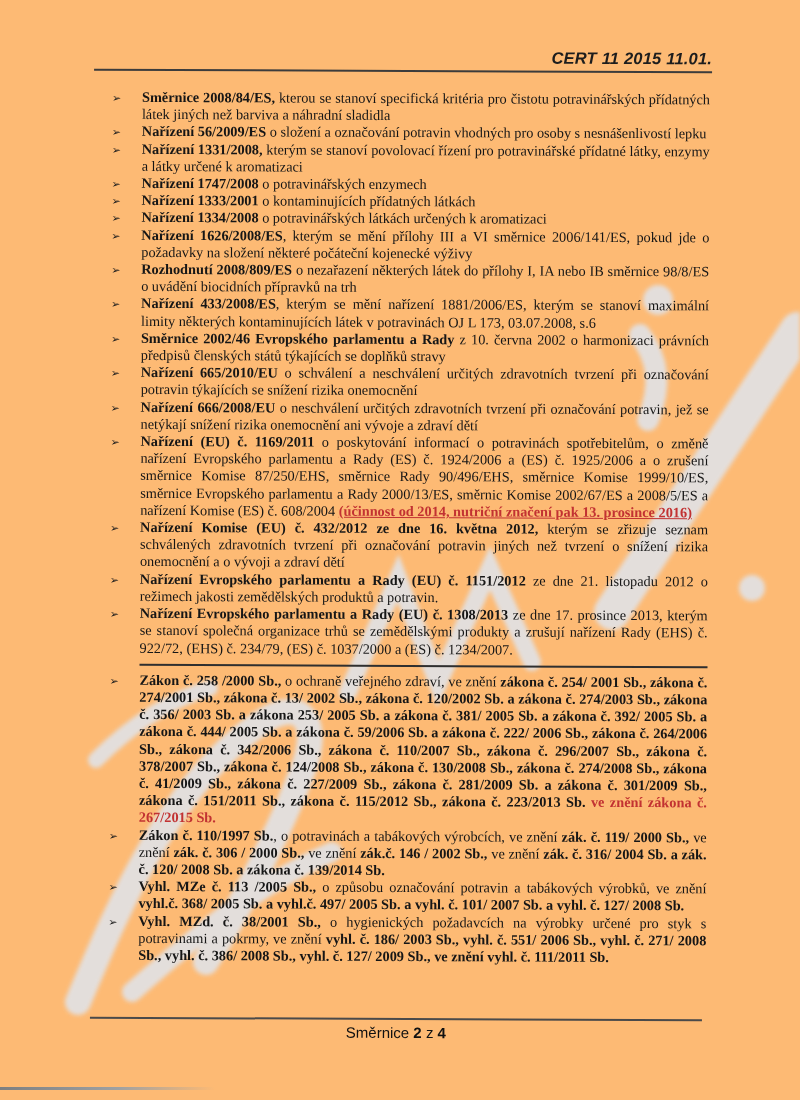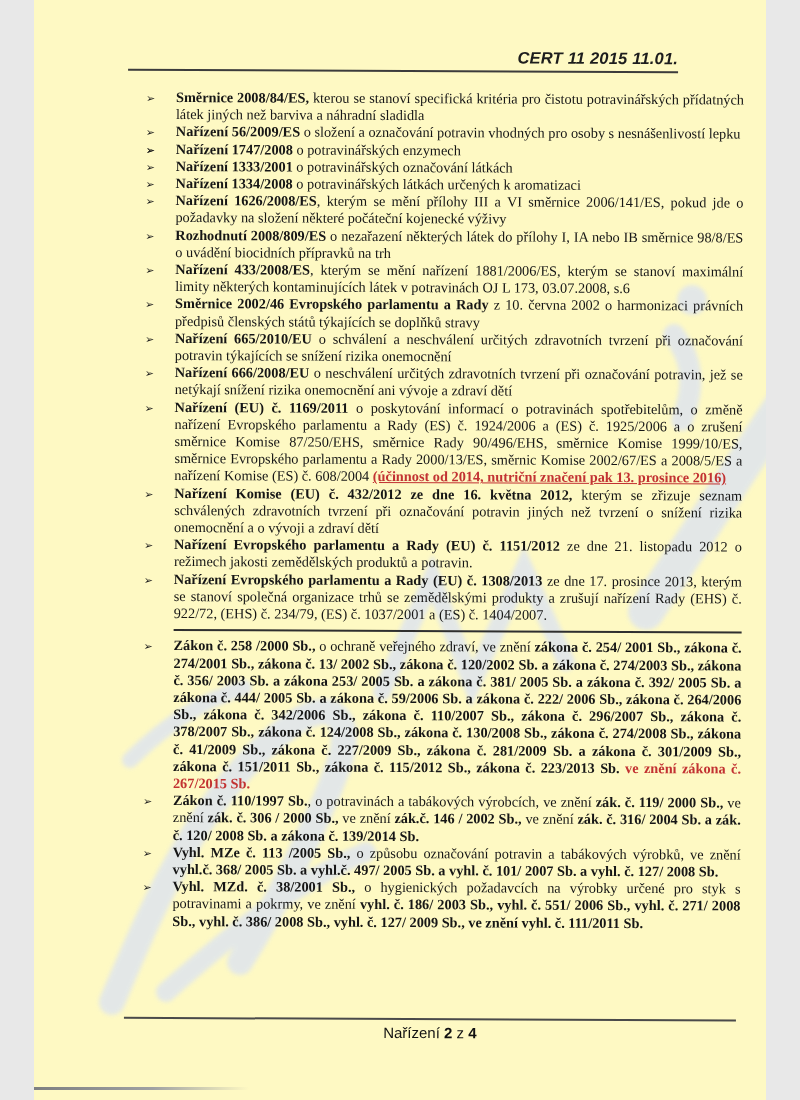--- a/index.html
+++ b/index.html
@@ -1,20 +1,20 @@
 <!DOCTYPE html>
 <html style="--red: #c23232; --ink: #161616;"><head>
 <meta charset="utf-8">
 <style>
   html,body { margin:0; padding:0; background:#e8e8e8; }
   .page {
     position:relative;
-    width:732px; height:1100px;
+    width:800px; height:1100px;
     margin:0 auto;
-    background:#fef9c3;
+    background:#fdba74;
     overflow:hidden;
     font-family:"Liberation Serif", serif;
     color:var(--ink, #161616);
   }
   .content { position:absolute; inset:0; transform:rotate(0.25deg); transform-origin:50% 50%; }
 
   
   .watermark { position:absolute; inset:0; pointer-events:none; }
   .watermark svg { filter:blur(2px); opacity:.85; }
 
@@ -98,45 +98,45 @@
 
     <header class="hdr">
       <div class="doc-code">CERT 11 2015 11.01.</div>
       <div class="hdr-rule"></div>
     </header>
 
     <main class="bodycol">
       <ul class="blist">
           <li><span class="marker">➢</span><span><span class="seg-b">Směrnice 2008/84/ES,</span><span class="seg-n"> kterou se stanoví specifická kritéria pro čistotu potravinářských přídatných látek jiných než barviva a náhradní sladidla</span></span></li>
           <li><span class="marker">➢</span><span><span class="seg-b">Nařízení 56/2009/ES</span><span class="seg-n"> o složení a označování potravin vhodných pro osoby s nesnášenlivostí lepku</span></span></li>
-          <li><span class="marker">➢</span></li>
+          <li><span class="marker">➢</span><span><span class="seg-b">Nařízení 1331/2008,</span><span class="seg-n"> kterým se stanoví povolovací řízení pro potravinářské přídatné látky, enzymy a látky určené k aromatizaci</span></span></li>
           <li><span class="marker">➢</span><span><span class="seg-b">Nařízení 1747/2008</span><span class="seg-n"> o potravinářských enzymech</span></span></li>
-          <li><span class="marker">➢</span><span><span class="seg-b">Nařízení 1333/2001</span><span class="seg-n"> o potravinářských označování látkách</span></span></li>
+          <li><span class="marker">➢</span><span><span class="seg-b">Nařízení 1333/2001</span><span class="seg-n"> o kontaminujících přídatných látkách</span></span></li>
           <li><span class="marker">➢</span><span><span class="seg-b">Nařízení 1334/2008</span><span class="seg-n"> o potravinářských látkách určených k aromatizaci</span></span></li>
           <li><span class="marker">➢</span><span><span class="seg-b">Nařízení 1626/2008/ES</span><span class="seg-n">, kterým se mění přílohy III a VI směrnice 2006/141/ES, pokud jde o požadavky na složení některé počáteční kojenecké výživy</span></span></li>
           <li><span class="marker">➢</span><span><span class="seg-b">Rozhodnutí 2008/809/ES</span><span class="seg-n"> o nezařazení některých látek do přílohy I, IA nebo IB směrnice 98/8/ES o uvádění biocidních přípravků na trh</span></span></li>
           <li><span class="marker">➢</span><span><span class="seg-b">Nařízení 433/2008/ES</span><span class="seg-n">, kterým se mění nařízení 1881/2006/ES, kterým se stanoví maximální limity některých kontaminujících látek v potravinách  OJ L 173, 03.07.2008, s.6</span></span></li>
           <li><span class="marker">➢</span><span><span class="seg-b">Směrnice 2002/46 Evropského parlamentu a Rady</span><span class="seg-n"> z 10. června 2002 o harmonizaci právních předpisů členských států týkajících se doplňků stravy</span></span></li>
           <li><span class="marker">➢</span><span><span class="seg-b">Nařízení 665/2010/EU</span><span class="seg-n"> o schválení a neschválení určitých zdravotních tvrzení při označování potravin týkajících se snížení rizika onemocnění</span></span></li>
           <li><span class="marker">➢</span><span><span class="seg-b">Nařízení 666/2008/EU</span><span class="seg-n"> o neschválení určitých zdravotních tvrzení při označování potravin, jež se netýkají snížení rizika onemocnění ani vývoje a zdraví dětí</span></span></li>
           <li><span class="marker">➢</span><span><span class="seg-b">Nařízení (EU) č. 1169/2011</span><span class="seg-n">  o poskytování informací o potravinách spotřebitelům, o změně nařízení Evropského parlamentu a Rady (ES) č. 1924/2006 a (ES) č. 1925/2006 a o zrušení směrnice Komise 87/250/EHS, směrnice Rady 90/496/EHS, směrnice Komise 1999/10/ES, směrnice Evropského parlamentu a Rady 2000/13/ES, směrnic Komise 2002/67/ES a 2008/5/ES a nařízení Komise (ES) č. 608/2004 </span><span class="seg-ru">(účinnost od 2014, nutriční značení pak 13. prosince 2016)</span></span></li>
           <li><span class="marker">➢</span><span><span class="seg-b">Nařízení Komise (EU) č. 432/2012  ze dne 16. května 2012,</span><span class="seg-n"> kterým se zřizuje seznam schválených zdravotních tvrzení při označování potravin jiných než tvrzení o snížení rizika onemocnění a o vývoji a zdraví dětí</span></span></li>
           <li><span class="marker">➢</span><span><span class="seg-b">Nařízení Evropského parlamentu a Rady (EU) č. 1151/2012</span><span class="seg-n"> ze dne 21. listopadu 2012 o režimech jakosti zemědělských produktů a potravin.</span></span></li>
-          <li><span class="marker">➢</span><span><span class="seg-b">Nařízení Evropského parlamentu a Rady (EU) č. 1308/2013</span><span class="seg-n"> ze dne 17. prosince 2013, kterým se stanoví společná organizace trhů se zemědělskými produkty a zrušují nařízení Rady (EHS) č. 922/72, (EHS) č. 234/79, (ES) č. 1037/2001 a (ES) č. 1404/2007.</span></span></li>
+          <li><span class="marker">➢</span><span><span class="seg-b">Nařízení Evropského parlamentu a Rady (EU) č. 1308/2013</span><span class="seg-n"> ze dne 17. prosince 2013, kterým se stanoví společná organizace trhů se zemědělskými produkty a zrušují nařízení Rady (EHS) č. 922/72, (EHS) č. 234/79, (ES) č. 1037/2000 a (ES) č. 1234/2007.</span></span></li>
         </ul>
       <div class="section-divider"></div>
       <ul class="blist">
           <li><span class="marker">➢</span><span><span class="seg-b">Zákon č. 258 /2000 Sb.,</span><span class="seg-n"> o ochraně veřejného zdraví, ve znění </span><span class="seg-b">zákona č. 254/ 2001 Sb., zákona č. 274/2001 Sb., zákona č. 13/ 2002 Sb., zákona č. 120/2002 Sb. a zákona č. 274/2003 Sb., zákona č. 356/ 2003 Sb. a zákona 253/ 2005 Sb. a zákona č. 381/ 2005 Sb. a zákona č. 392/ 2005 Sb. a zákona č. 444/ 2005 Sb. a zákona č. 59/2006 Sb. a zákona č. 222/ 2006 Sb., zákona č. 264/2006 Sb., zákona č. 342/2006 Sb., zákona č. 110/2007 Sb., zákona č. 296/2007 Sb., zákona č. 378/2007 Sb., zákona č. 124/2008 Sb., zákona č. 130/2008 Sb., zákona č. 274/2008 Sb., zákona č. 41/2009 Sb., zákona č. 227/2009 Sb., zákona č. 281/2009 Sb. a zákona č. 301/2009 Sb., zákona č. 151/2011 Sb., zákona č. 115/2012 Sb., zákona č. 223/2013 Sb. </span><span class="seg-r">ve znění zákona č. 267/2015 Sb.</span></span></li>
           <li><span class="marker">➢</span><span><span class="seg-b">Zákon č. 110/1997 Sb.</span><span class="seg-n">, o potravinách a tabákových výrobcích, ve znění </span><span class="seg-b">zák. č. 119/ 2000 Sb.,</span><span class="seg-n"> ve znění </span><span class="seg-b">zák. č. 306 / 2000 Sb.,</span><span class="seg-n"> ve znění </span><span class="seg-b">zák.č. 146 / 2002 Sb.,</span><span class="seg-n"> ve znění </span><span class="seg-b">zák. č. 316/ 2004 Sb. a zák. č. 120/ 2008 Sb. a zákona č. 139/2014 Sb.</span></span></li>
           <li><span class="marker">➢</span><span><span class="seg-b">Vyhl. MZe č. 113 /2005 Sb.,</span><span class="seg-n"> o způsobu označování potravin a tabákových výrobků, ve znění </span><span class="seg-b">vyhl.č. 368/ 2005 Sb. a vyhl.č. 497/ 2005 Sb. a vyhl. č. 101/ 2007 Sb. a vyhl. č. 127/ 2008 Sb.</span></span></li>
           <li><span class="marker">➢</span><span><span class="seg-b">Vyhl. MZd. č. 38/2001 Sb.,</span><span class="seg-n"> o hygienických požadavcích na výrobky určené pro styk s potravinami a pokrmy, ve znění </span><span class="seg-b">vyhl. č. 186/ 2003 Sb., vyhl. č. 551/ 2006 Sb., vyhl. č. 271/ 2008 Sb., vyhl. č. 386/ 2008 Sb., vyhl. č. 127/ 2009 Sb., ve znění vyhl. č. 111/2011 Sb.</span></span></li>
         </ul>
     </main>
 
     <footer class="ftr">
       <div class="ftr-rule"></div>
-      <div class="ftr-text"><span class="seg-n">Nařízení </span><span class="seg-b">2</span><span class="seg-n"> z </span><span class="seg-b">4</span></div>
+      <div class="ftr-text"><span class="seg-n">Směrnice </span><span class="seg-b">2</span><span class="seg-n"> z </span><span class="seg-b">4</span></div>
     </footer>
 
   </div>
 
   <div class="scan-edge"></div>
 </div>
 
 </body></html>

